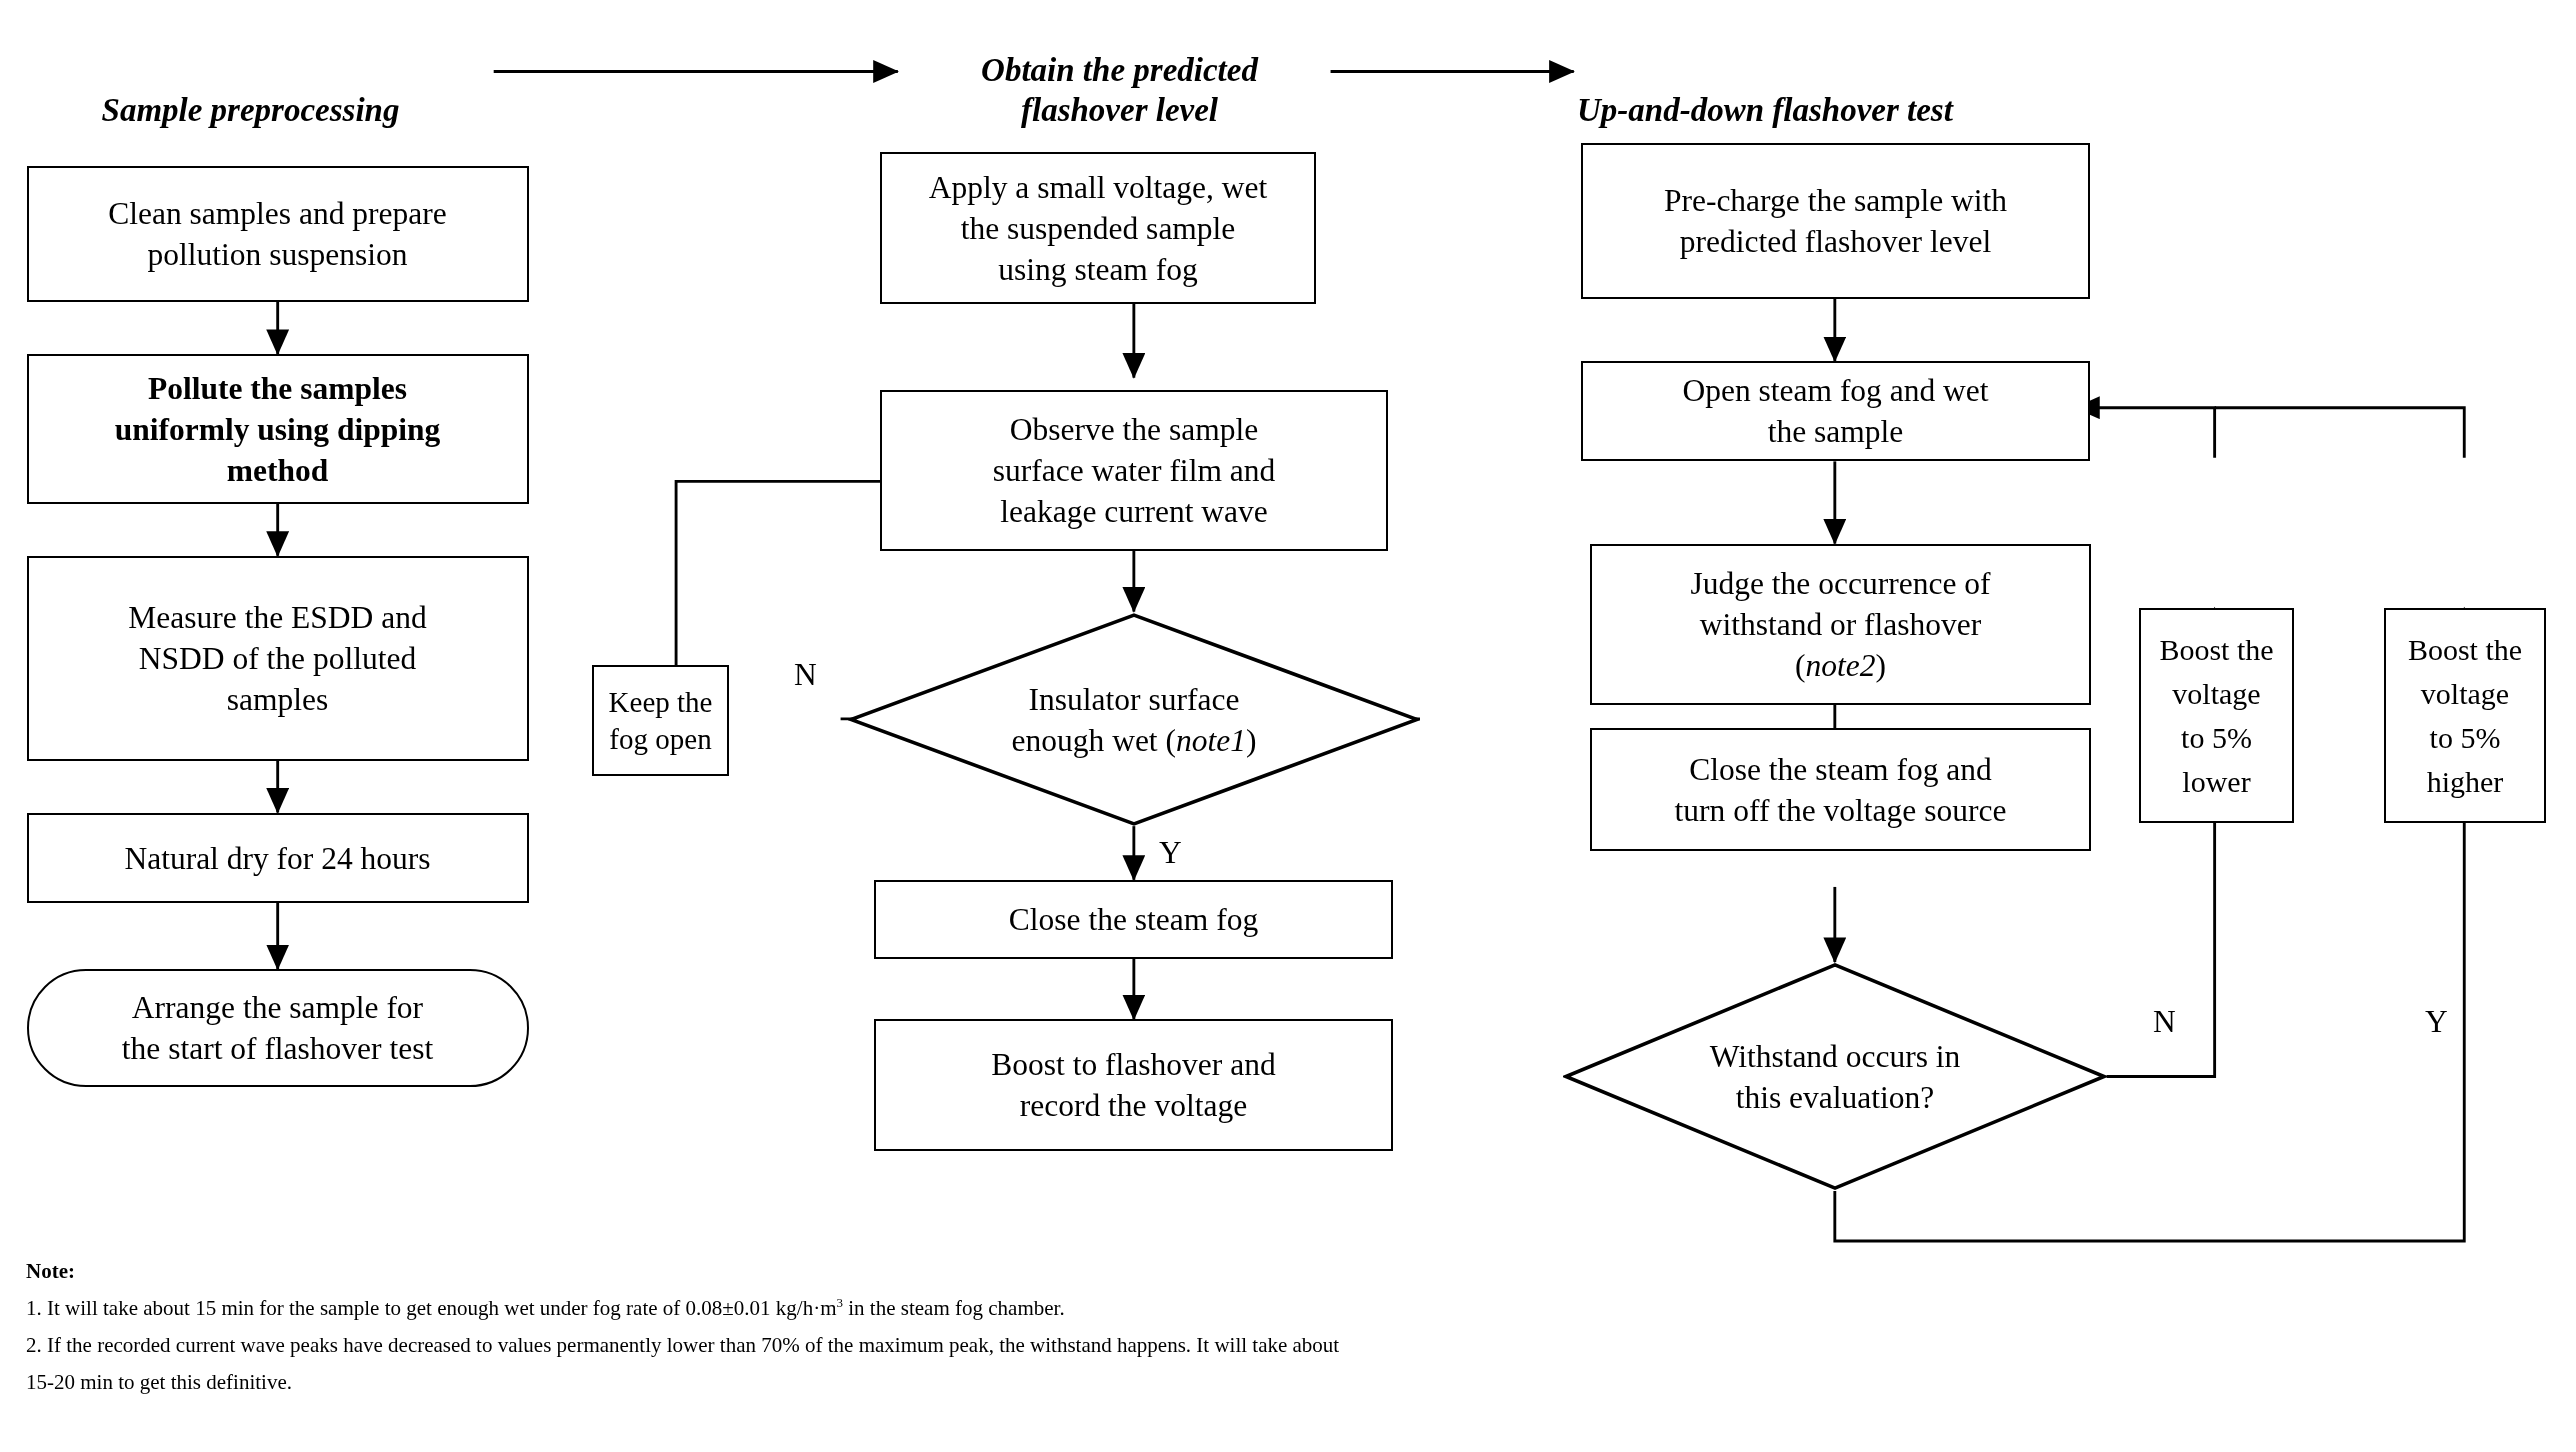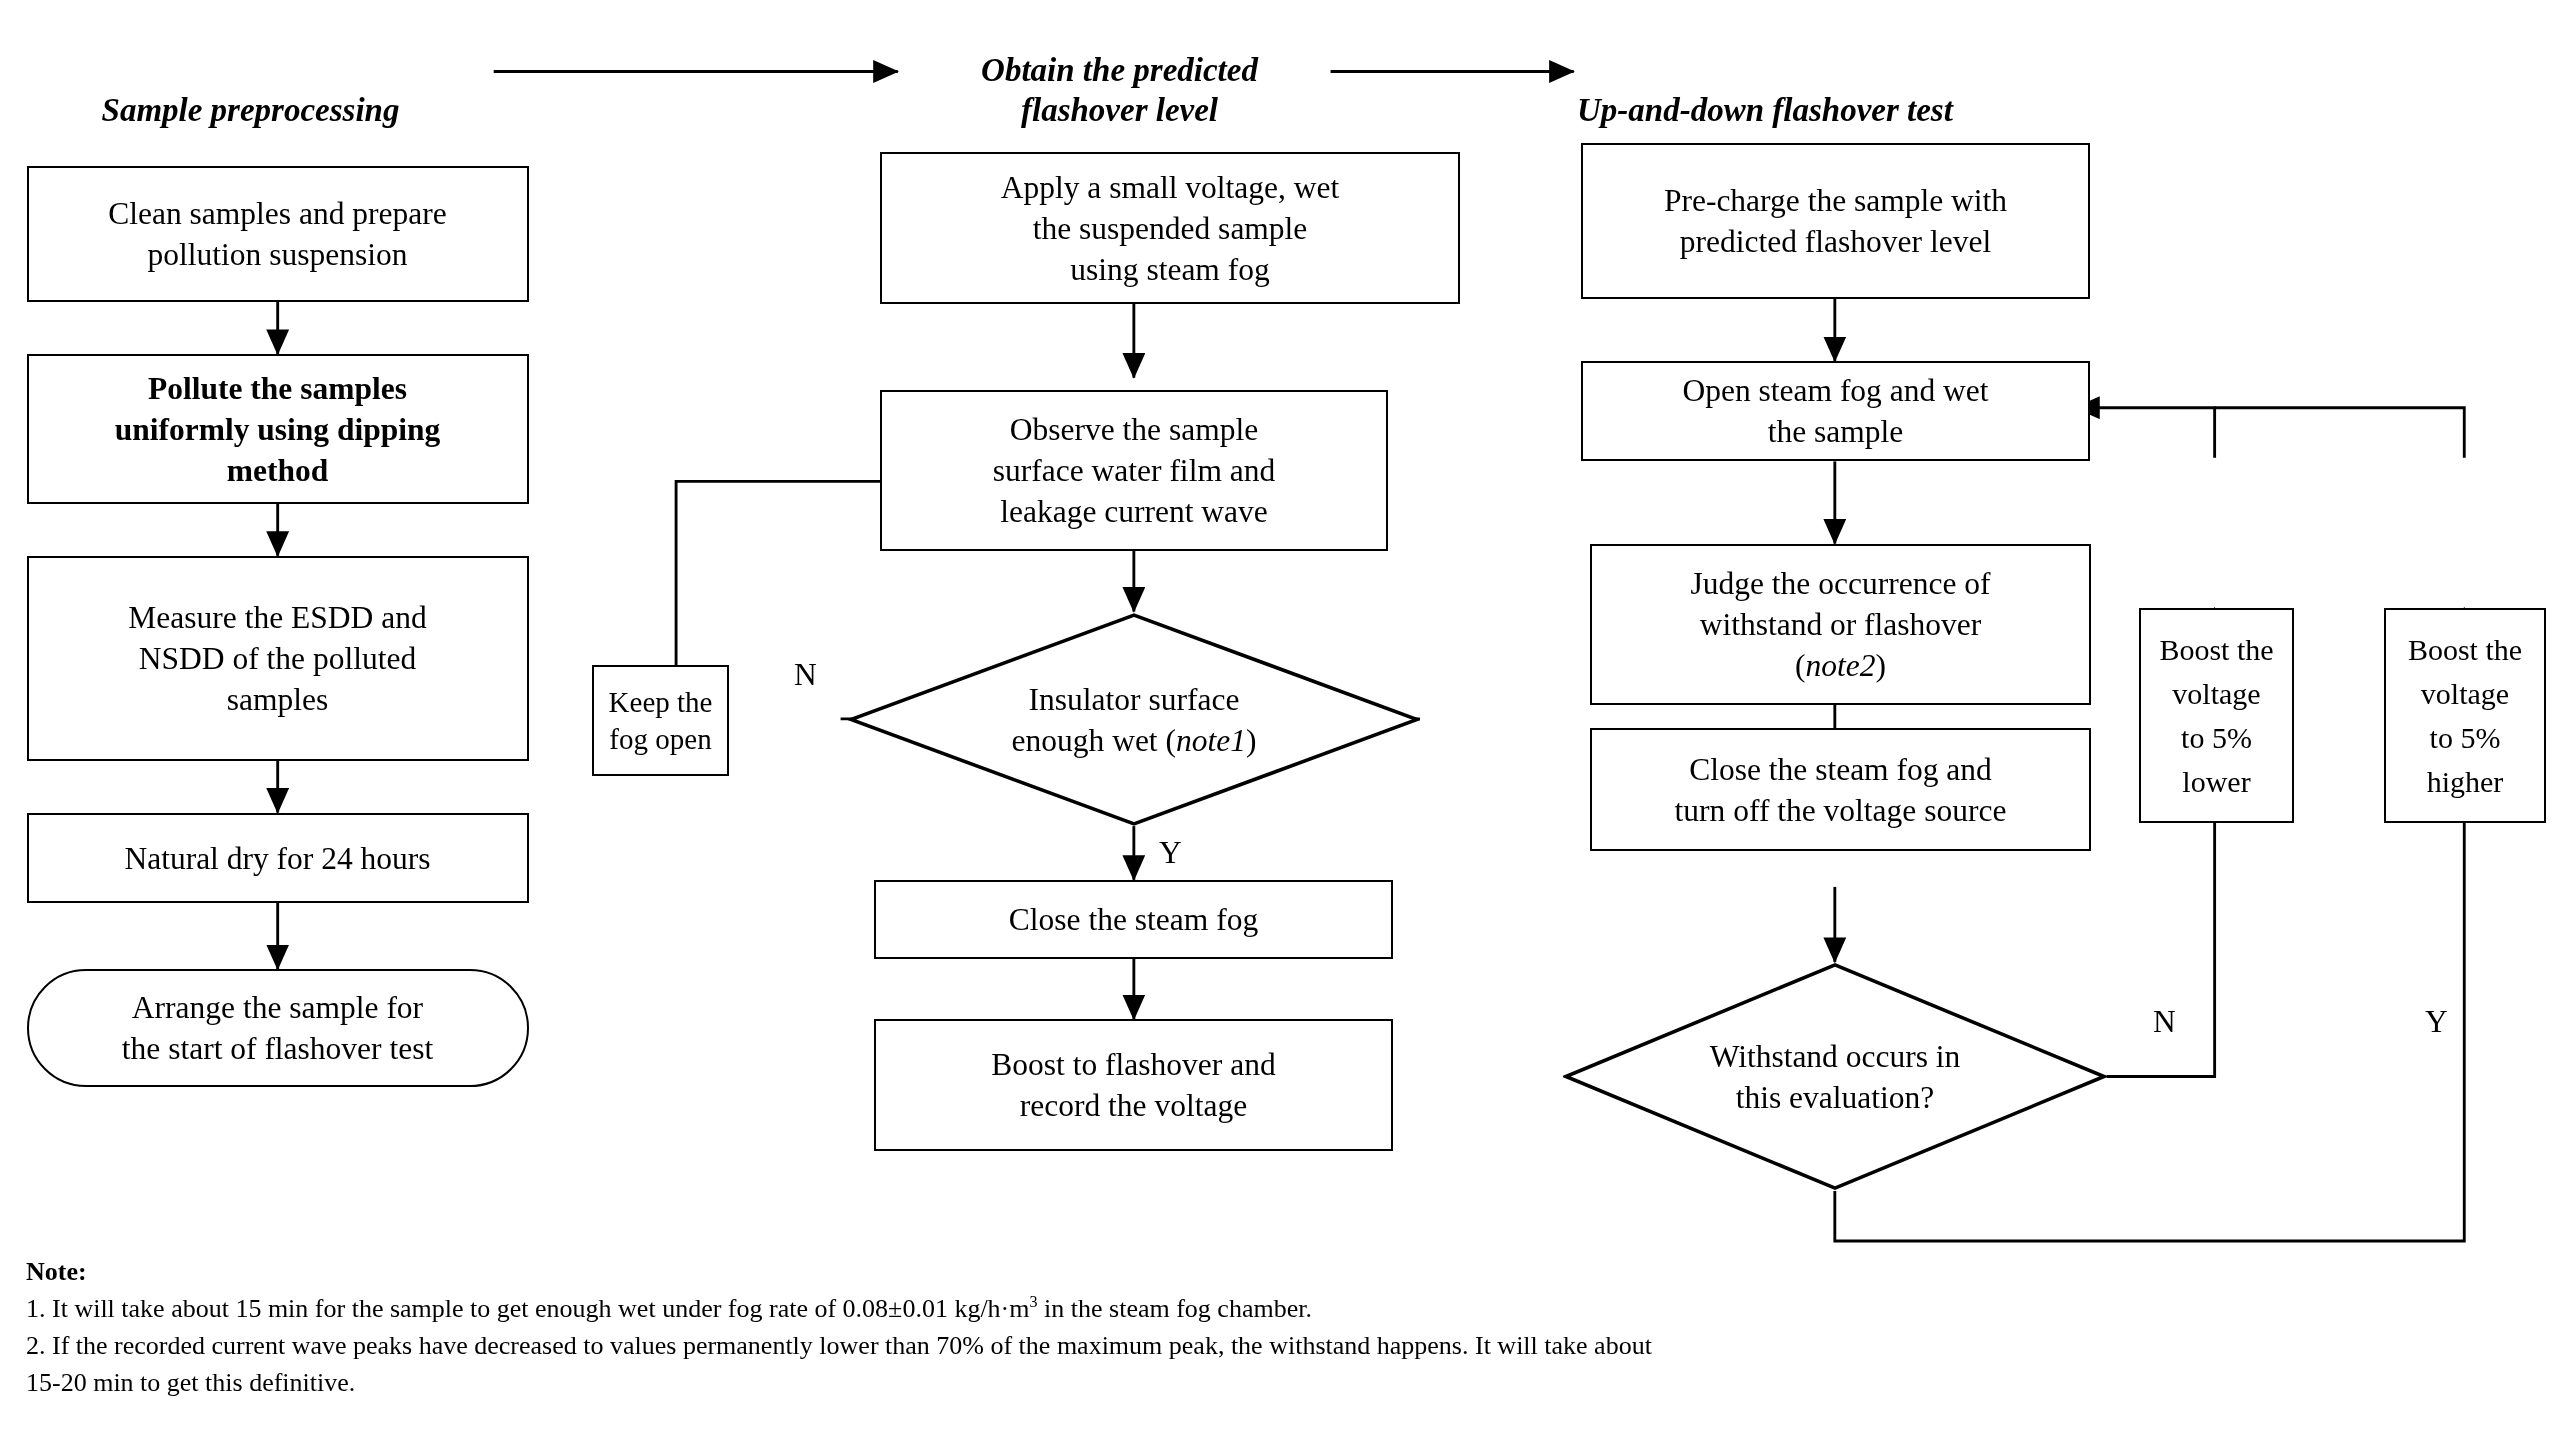--- a/index.html
+++ b/index.html
@@ -21,21 +21,21 @@
   .diamond{position:absolute;}
   .diamond .dlabel{position:absolute;left:0;top:0;width:100%;height:100%;
         display:flex;align-items:center;justify-content:center;text-align:center;
         font-size:31.5px;line-height:41px;}
   .diamond .dlabel span{white-space:pre-line;}
   .diamond .it{font-style:italic;}
 
   .elabel{position:absolute;font-size:31.5px;line-height:33px;}
 
   .notes{position:absolute;left:26px;top:1253px;width:2518px;
-         font-size:26px;line-height:37px;}
+         font-size:21px;line-height:37px;}
   .notes .ttl{font-weight:bold;}
   .notes .ln{white-space:pre-wrap;}
   sup{font-size:0.62em;vertical-align:super;line-height:0;}
 </style>
 </head>
 <body>
 
 <div id="stage">
 
   <svg id="wires" viewBox="0 0 3601 2030" xmlns="http://www.w3.org/2000/svg">
@@ -104,21 +104,21 @@
 samples</span>
   </div>
   <div class="node" style="left:26.5px;top:813px;width:502px;height:90px;">
     <span class="txt">Natural dry for 24 hours</span>
   </div>
   <div class="node stadium" style="left:26.5px;top:969px;width:502px;height:118px;">
     <span class="txt">Arrange the sample for
 the start of flashover test</span>
   </div>
 
-  <div class="node" style="left:880px;top:152px;width:580px;height:152px;">
+  <div class="node" style="left:880px;top:152px;width:436px;height:152px;">
     <span class="txt">Apply a small voltage,  wet
 the suspended sample
 using steam fog</span>
   </div>
   <div class="node" style="left:880px;top:390px;width:508px;height:161px;">
     <span class="txt">Observe the sample
 surface water film and
 leakage current wave</span>
   </div>
   <div class="node" style="left:592px;top:665px;width:137px;height:111px;font-size:29px;line-height:37px;">

